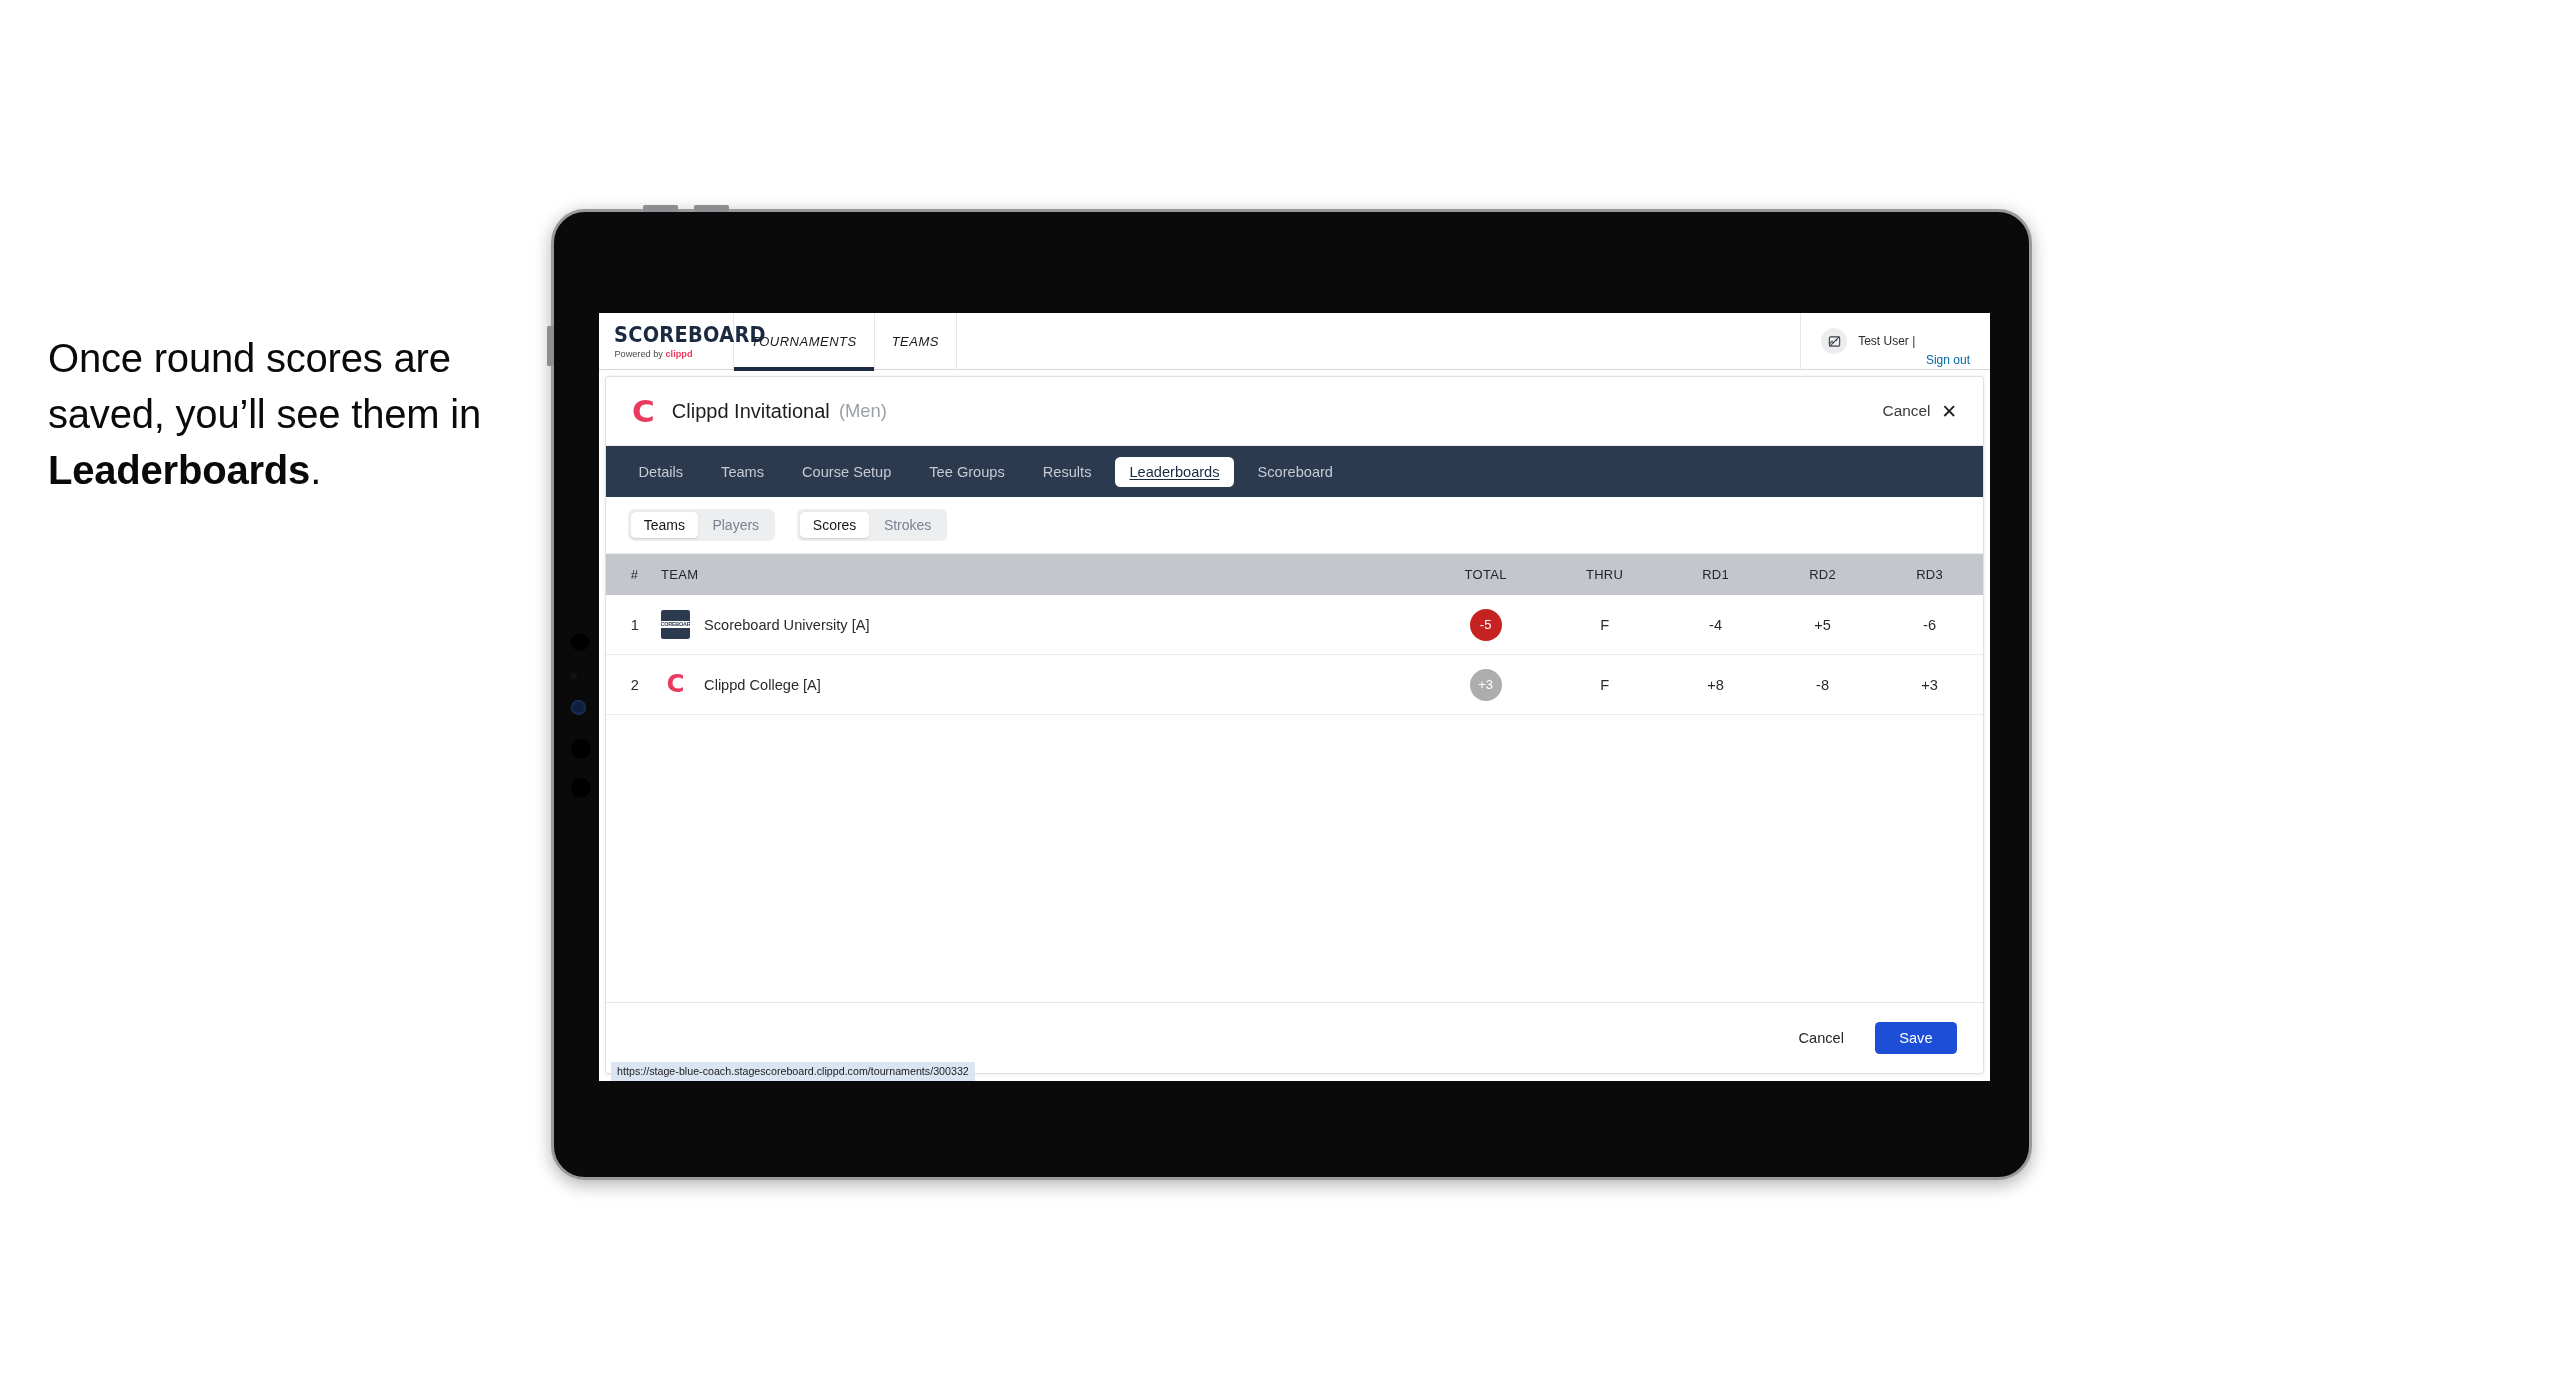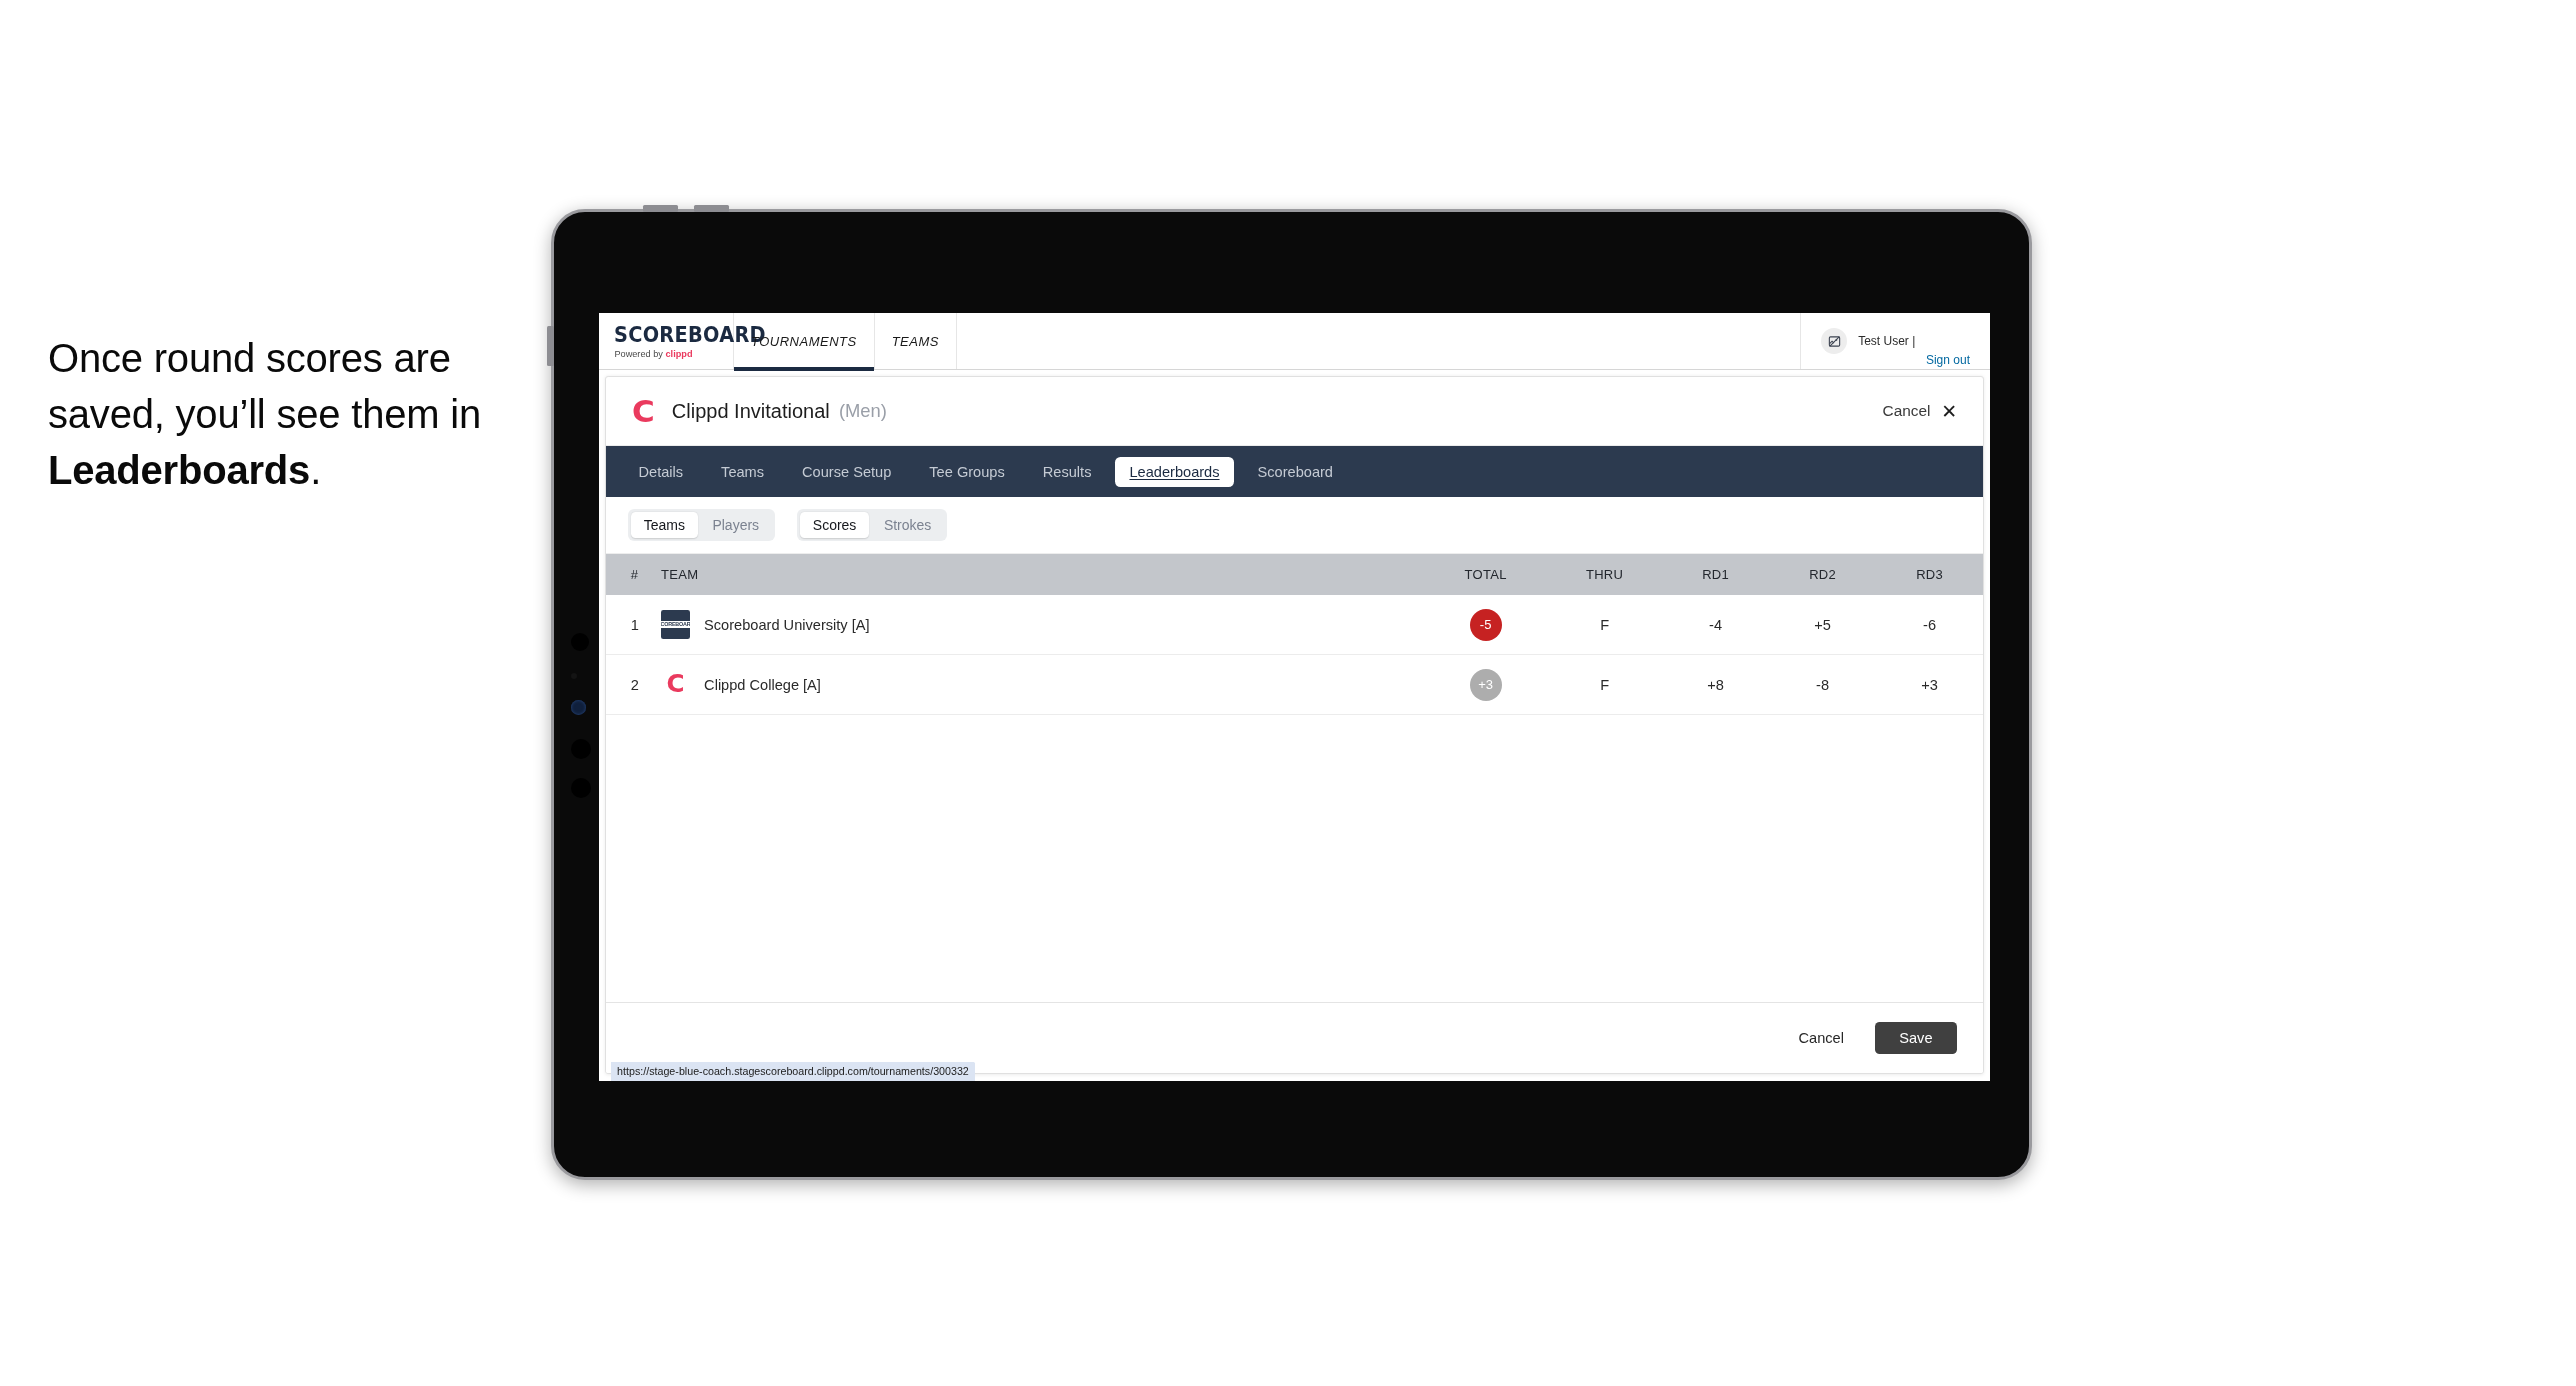--- a/index.html
+++ b/index.html
@@ -323,21 +323,21 @@
     padding: 0 26px;
     background: #ffffff;
   }
   .btn-cancel {
     font-size: 14.6px;
     color: #272727;
     cursor: pointer;
     padding: 6.1px 10.7px;
   }
   .btn-save {
-    background: #404040;
+    background: #1d4ed8;
     color: #ffffff;
     font-size: 14.6px;
     padding: 8.4px 24.6px;
     border: none;
     border-radius: 4.6px;
     cursor: pointer;
     font-family: "Liberation Sans", sans-serif;
   }
 
   

